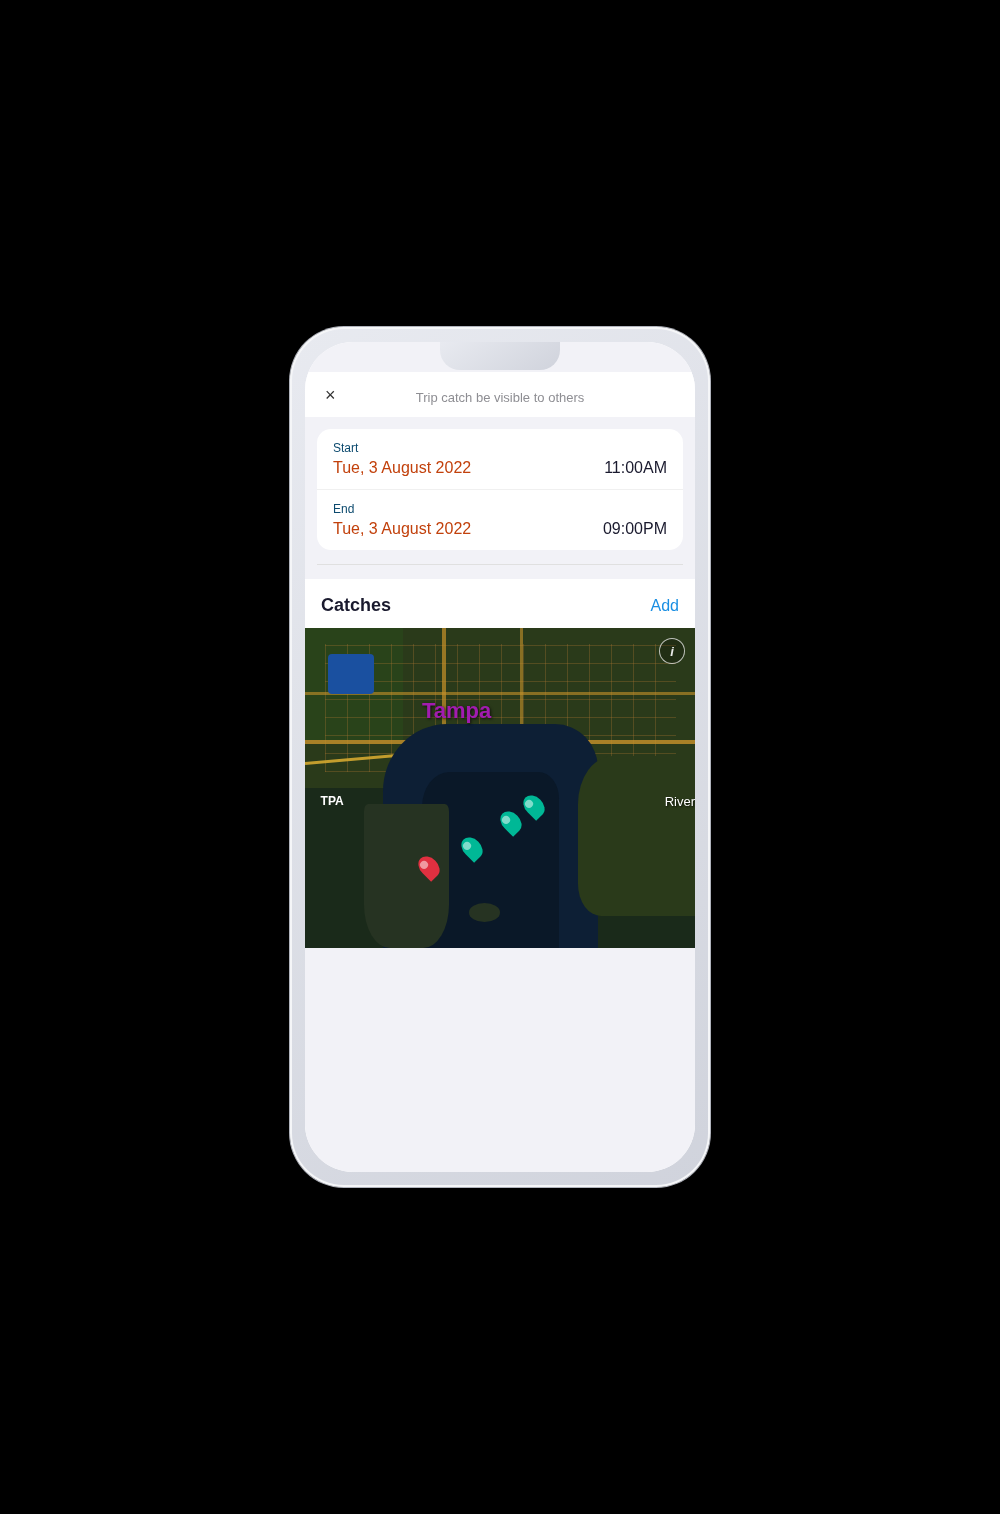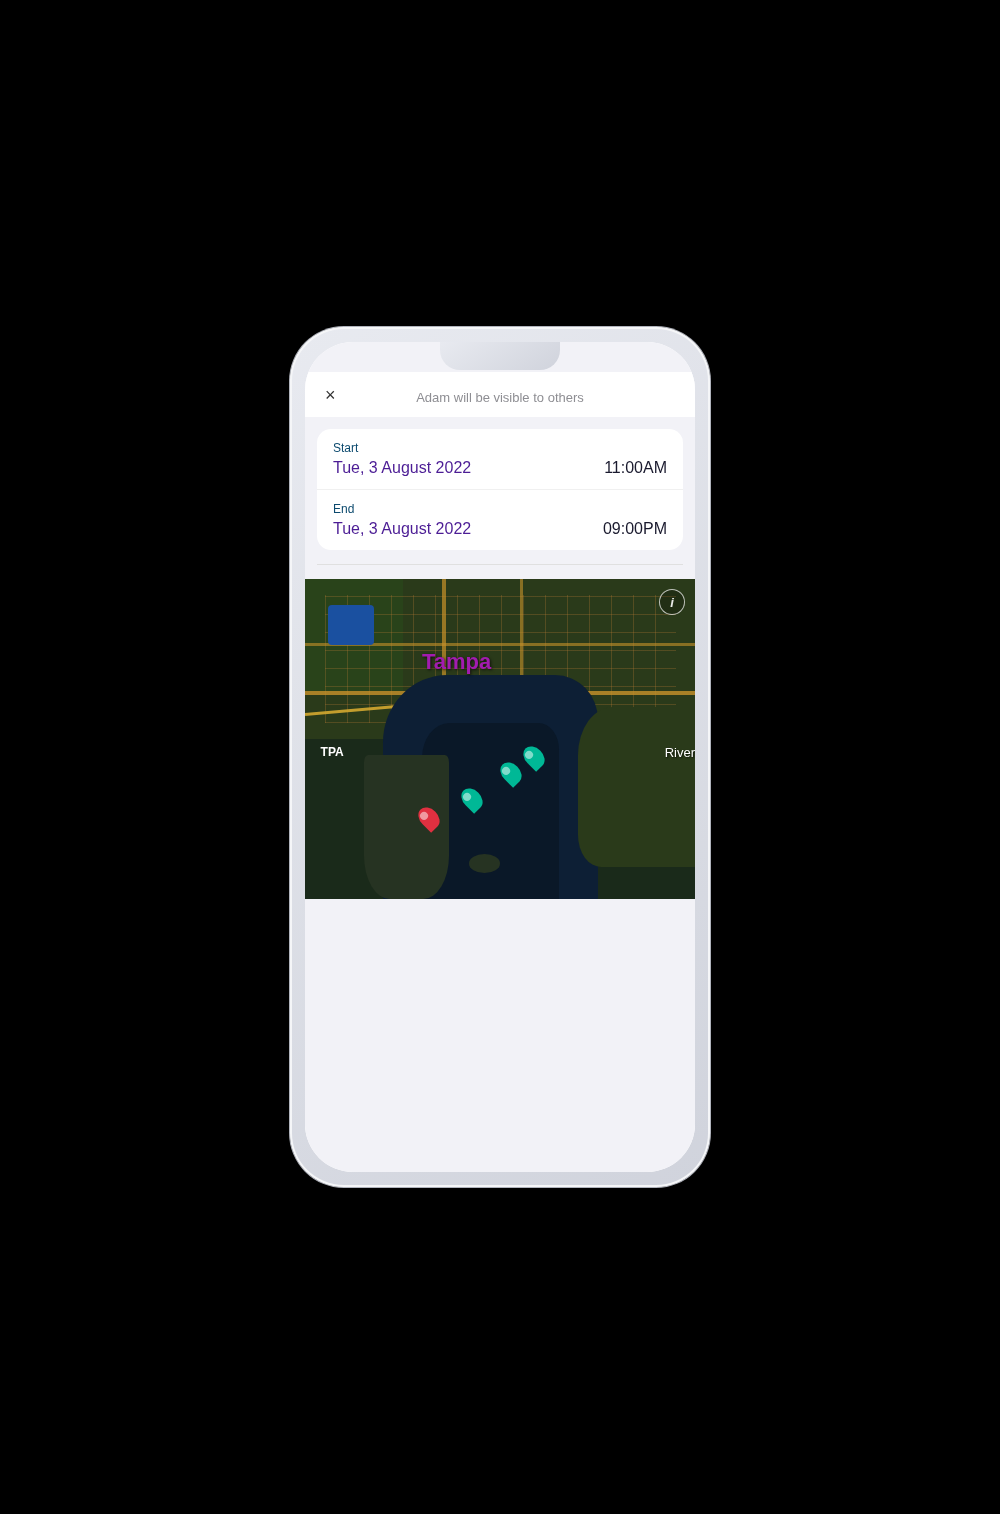--- a/index.html
+++ b/index.html
@@ -116,21 +116,21 @@
 
     .date-row {
       display: flex;
       justify-content: space-between;
       align-items: center;
     }
 
     .date-value {
       font-size: 16px;
       font-weight: 500;
-      color: #4c1d95;
+      color: #c2410c;
     }
 
     .time-value {
       font-size: 16px;
       font-weight: 400;
       color: #1a1a2e;
     }
 
     
     .divider {
@@ -462,21 +462,21 @@
 <body>
 
 <div class="phone-outer">
   <div class="phone-inner">
     <div class="notch"></div>
 
     <div class="screen">
 
       <div class="header">
         <span class="close-btn">×</span>
-        <div class="header-subtitle">Adam will be visible to others</div>
+        <div class="header-subtitle">Trip catch be visible to others</div>
       </div>
 
       <div class="cards-section">
         <div class="date-card">
           <div class="date-label">Start</div>
           <div class="date-row">
             <span class="date-value">Tue, 3 August 2022</span>
             <span class="time-value">11:00AM</span>
           </div>
         </div>
@@ -486,20 +486,24 @@
             <span class="date-value">Tue, 3 August 2022</span>
             <span class="time-value">09:00PM</span>
           </div>
         </div>
       </div>
 
       <div class="divider"></div>
 
 
       <div class="catches-section">
+        <div class="catches-header">
+          <span class="catches-title">Catches</span>
+          <span class="add-btn">Add</span>
+        </div>
 
         <div class="map-container">
           <div class="map-satellite">
             <div class="map-base"></div>
 
             <div class="land-upper"></div>
             <div class="green-patch-1"></div>
 
             <div class="city-grid"></div>
 

